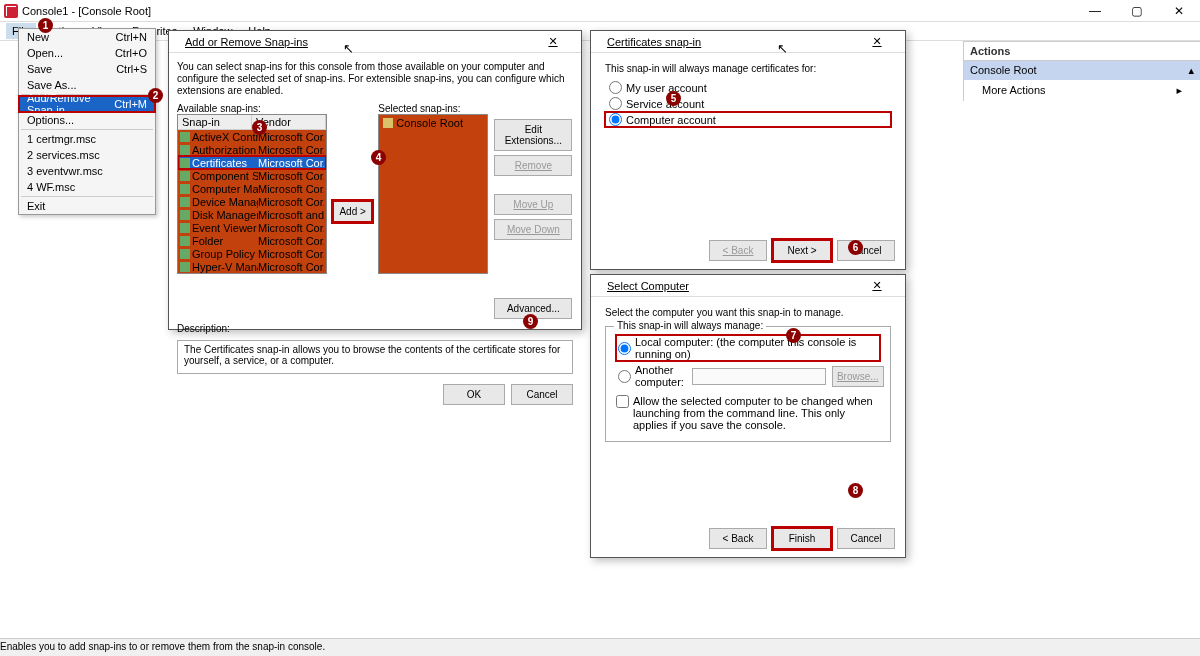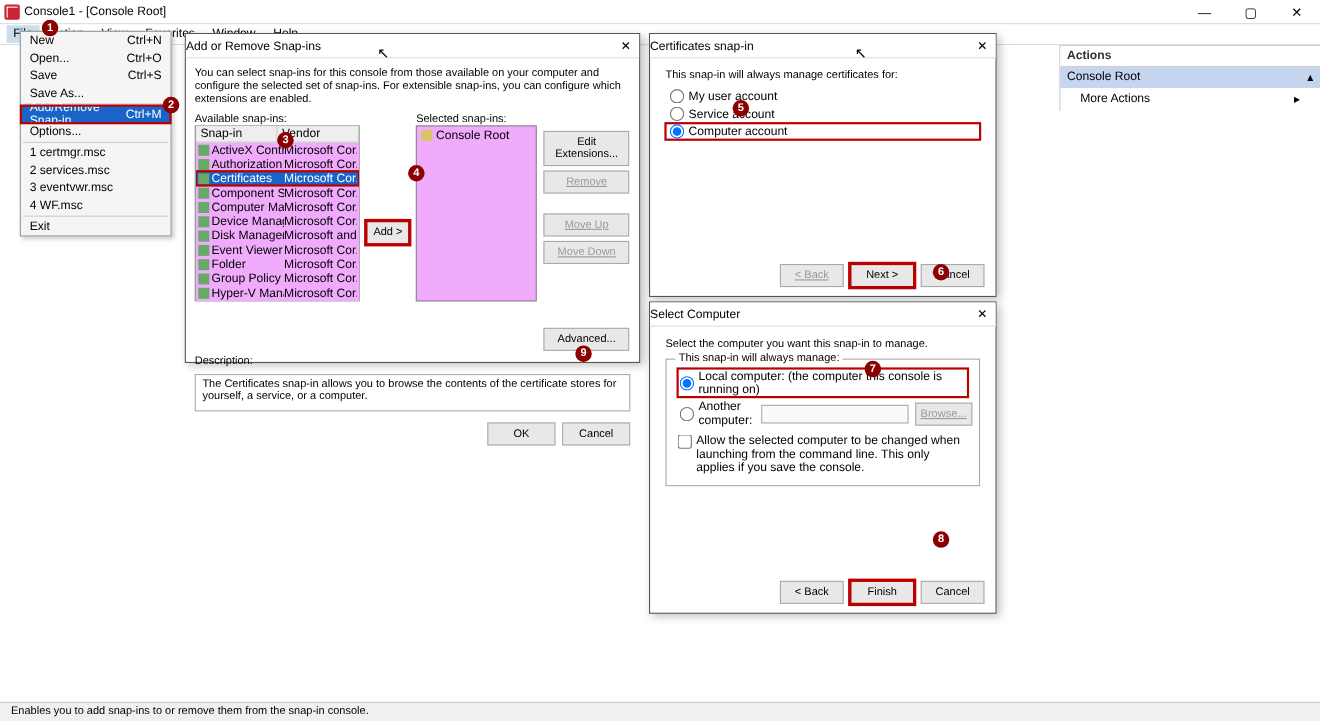--- a/index.html
+++ b/index.html
@@ -28,28 +28,28 @@
 
 .actions-pane { position: absolute; top: 41px; right: 0; width: 237px; border-left: 1px solid #ccc; border-top:1px solid #ccc;}
 .actions-pane .hdr { background: #fff; padding: 3px 6px; border-bottom: 1px solid #ccc; font-weight: bold; color:#333;}
 .actions-pane .blue { background: #c5d5f0; padding: 3px 6px; display: flex; }
 .actions-pane .blue .arrow { margin-left:auto;}
 .actions-pane .row { padding: 4px 18px; display:flex;}
 .actions-pane .row .arrow{margin-left:auto;}
 
 
 .dialog { position: absolute; background: #fff; border: 1px solid #555; box-shadow: 3px 3px 8px rgba(0,0,0,0.25); }
-.dialog .dtitle { background: #fff; height: 22px; display: flex; align-items: center; padding: 0 0; border-bottom:1px solid #ddd; }
+.dialog .dtitle { background: #fff; height: 22px; display: flex; align-items: center; padding: 0 16px; border-bottom:1px solid #ddd;text-decoration:underline; }
 .dialog .dtitle .x { margin-left: auto; width:24px; text-align:center;}
 
 
 #dlg-snap { top: 30px; left: 168px; width: 414px; height: 300px; }
 #dlg-snap .body { padding: 8px; }
 #dlg-snap .desc-top { font-size: 10px; line-height: 12px; margin-bottom: 6px; }
-.listbox { border: 1px solid #888; background: #f0abfc; overflow-y: auto; }
+.listbox { border: 1px solid #888; background: #c2410c; overflow-y: auto; }
 #avail { width: 150px; height: 160px; }
 #avail .lhdr { display: flex; background: #eee; border-bottom: 1px solid #ccc; font-size:10px;}
 #avail .lhdr div { padding: 1px 4px; flex:1; border-right:1px solid #ccc;}
 #avail .lrow { display: flex; font-size:10px; padding:0 2px; height:13px; align-items:center;white-space:nowrap;overflow:hidden;}
 #avail .lrow .ic{width:10px;height:10px;background:#6a6;margin-right:2px;flex-shrink:0;}
 #avail .lrow div{flex:1;overflow:hidden;text-overflow:clip;}
 #avail .lrow.sel { background: #1a64c8; color: #fff; }
 #avail .lrow.sel-box{outline:2px solid #b00;outline-offset:-1px;}
 #sel-box { width: 110px; height: 160px; }
 #sel-box .lrow{display:flex;padding:2px 4px;font-size:10px;align-items:center;}
@@ -83,21 +83,21 @@
 .opt2{display:flex;align-items:center;gap:4px;font-size:10px;padding:1px 2px;margin:0 0;}
 .opt2.hl-box{outline:2px solid #b00;outline-offset:-1px;}
 .ac-row{display:flex;align-items:center;gap:6px;margin:2px 0 4px 0;}
 .ac-row input[type=text]{flex:1;border:1px solid #aaa;height:17px;font-size:10px;}
 .ck-row{display:flex;align-items:flex-start;gap:4px;font-size:10px;margin-top:6px;}
 #dlg-comp .foot{position:absolute;bottom:8px;right:10px;display:flex;gap:6px;}
 #dlg-comp .foot .winbtn{width:58px;}
 #dlg-comp .foot .winbtn.hl-box{outline:3px solid #b00;}
 
 
-.statusbar{position:absolute;bottom:0;left:0;right:0;height:18px;background:#f0f0f0;border-top:1px solid #ccc;padding:2px 10px;font-size:10px;}
+.statusbar{position:absolute;bottom:0;left:0;right:0;height:18px;background:#f0f0f0;border-top:1px solid #ccc;padding:2px 0;font-size:10px;}
 
 
 .badge{position:absolute;width:15px;height:15px;border-radius:50%;background:#8b0000;color:#fff;font-size:10px;font-weight:bold;display:flex;align-items:center;justify-content:center;z-index:50;}
 
 
 .cursor{position:absolute;font-size:13px;color:#000;z-index:60;pointer-events:none;}
 </style>
 </head>
 <body>
 

